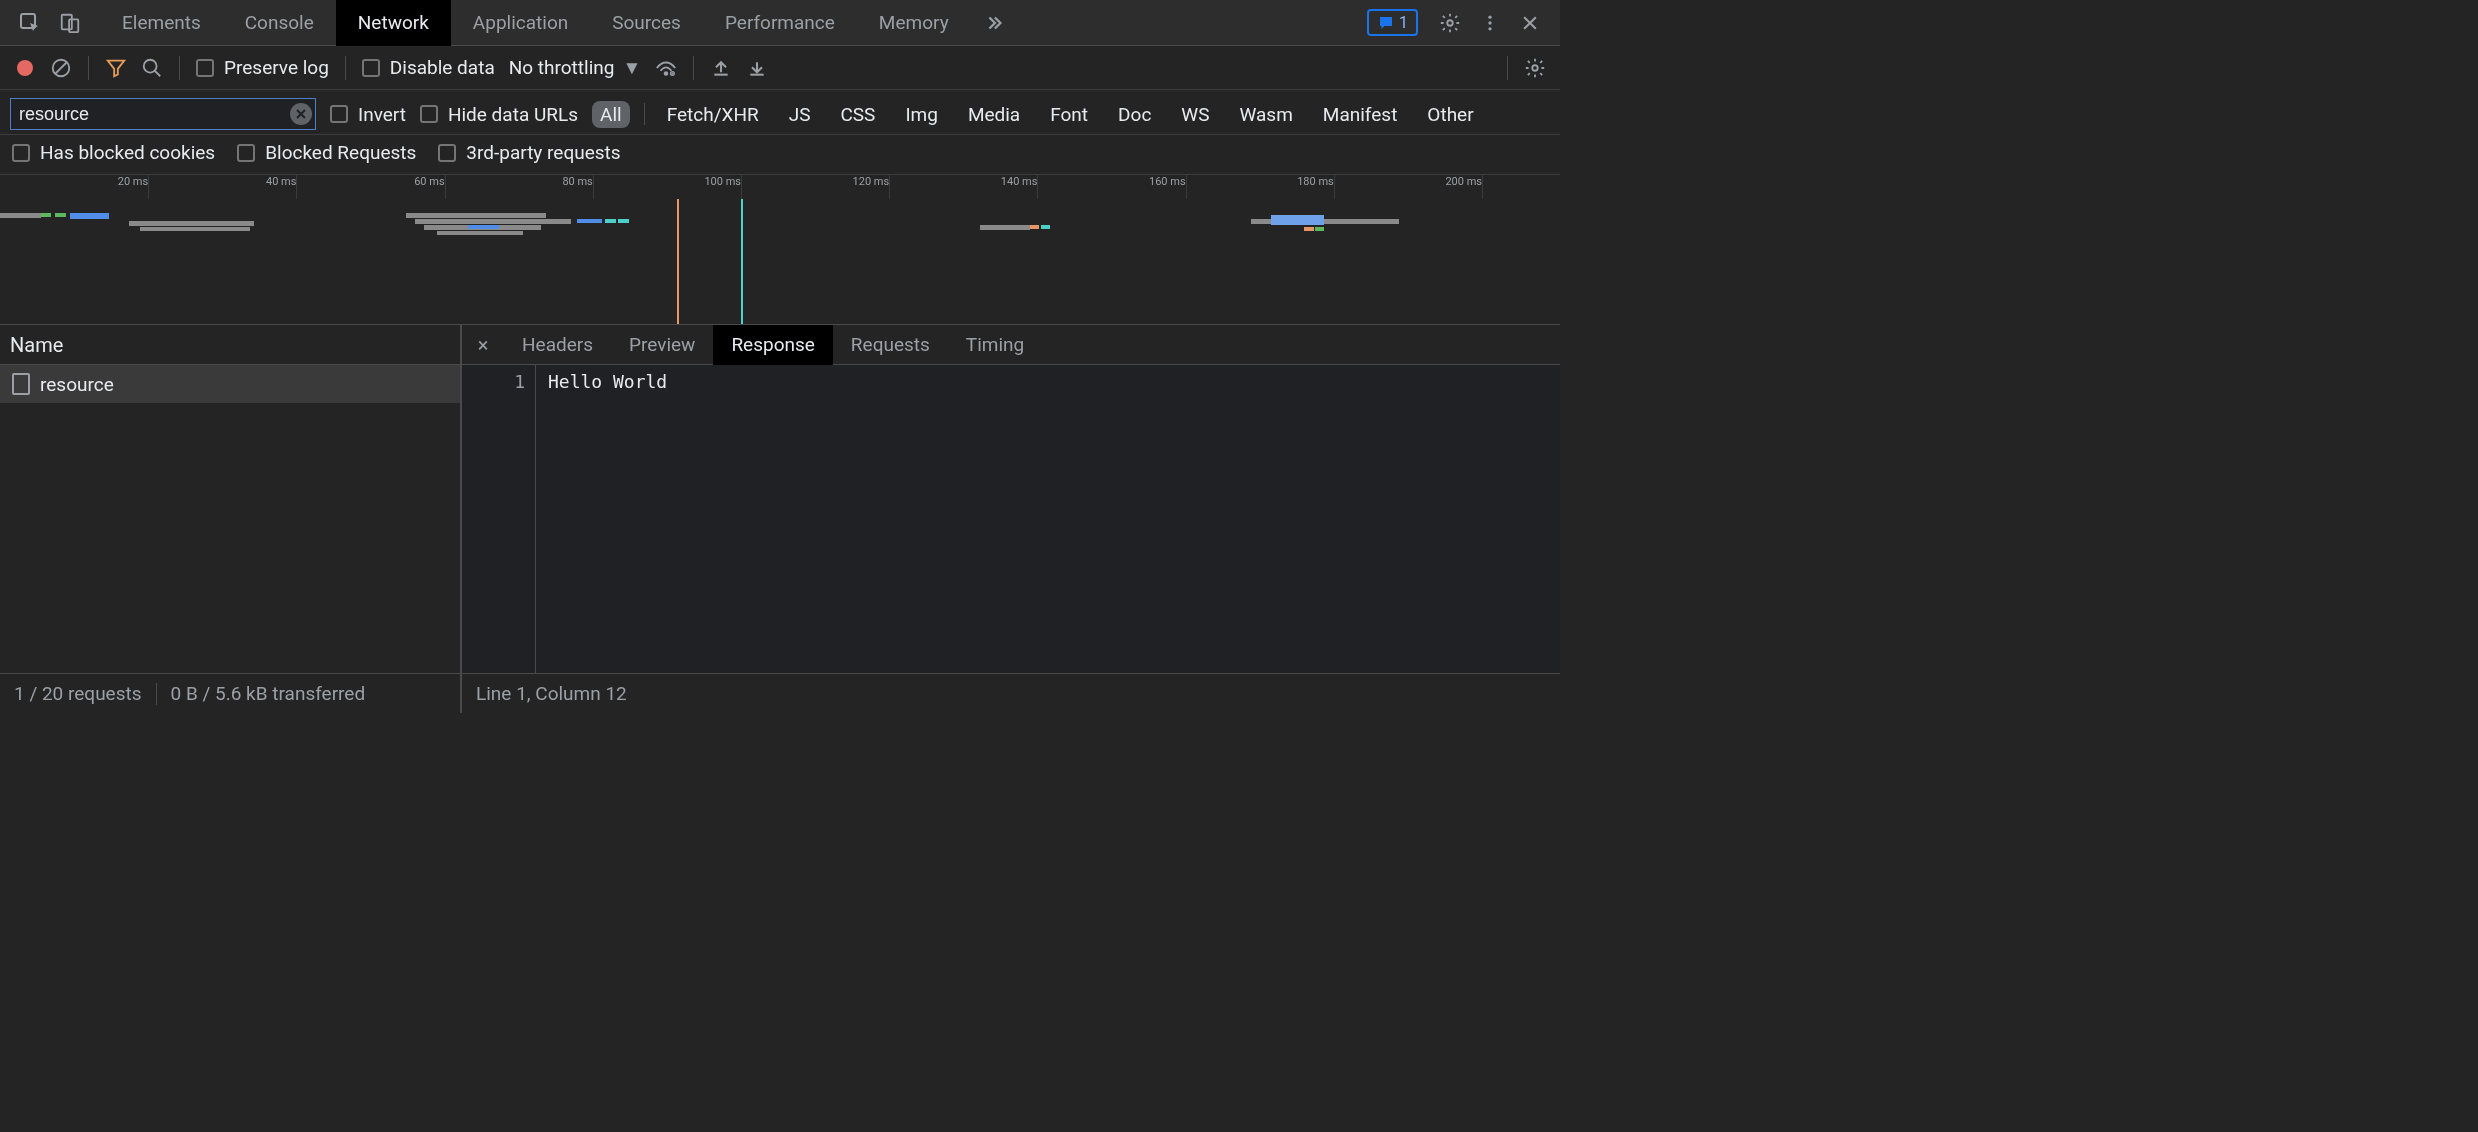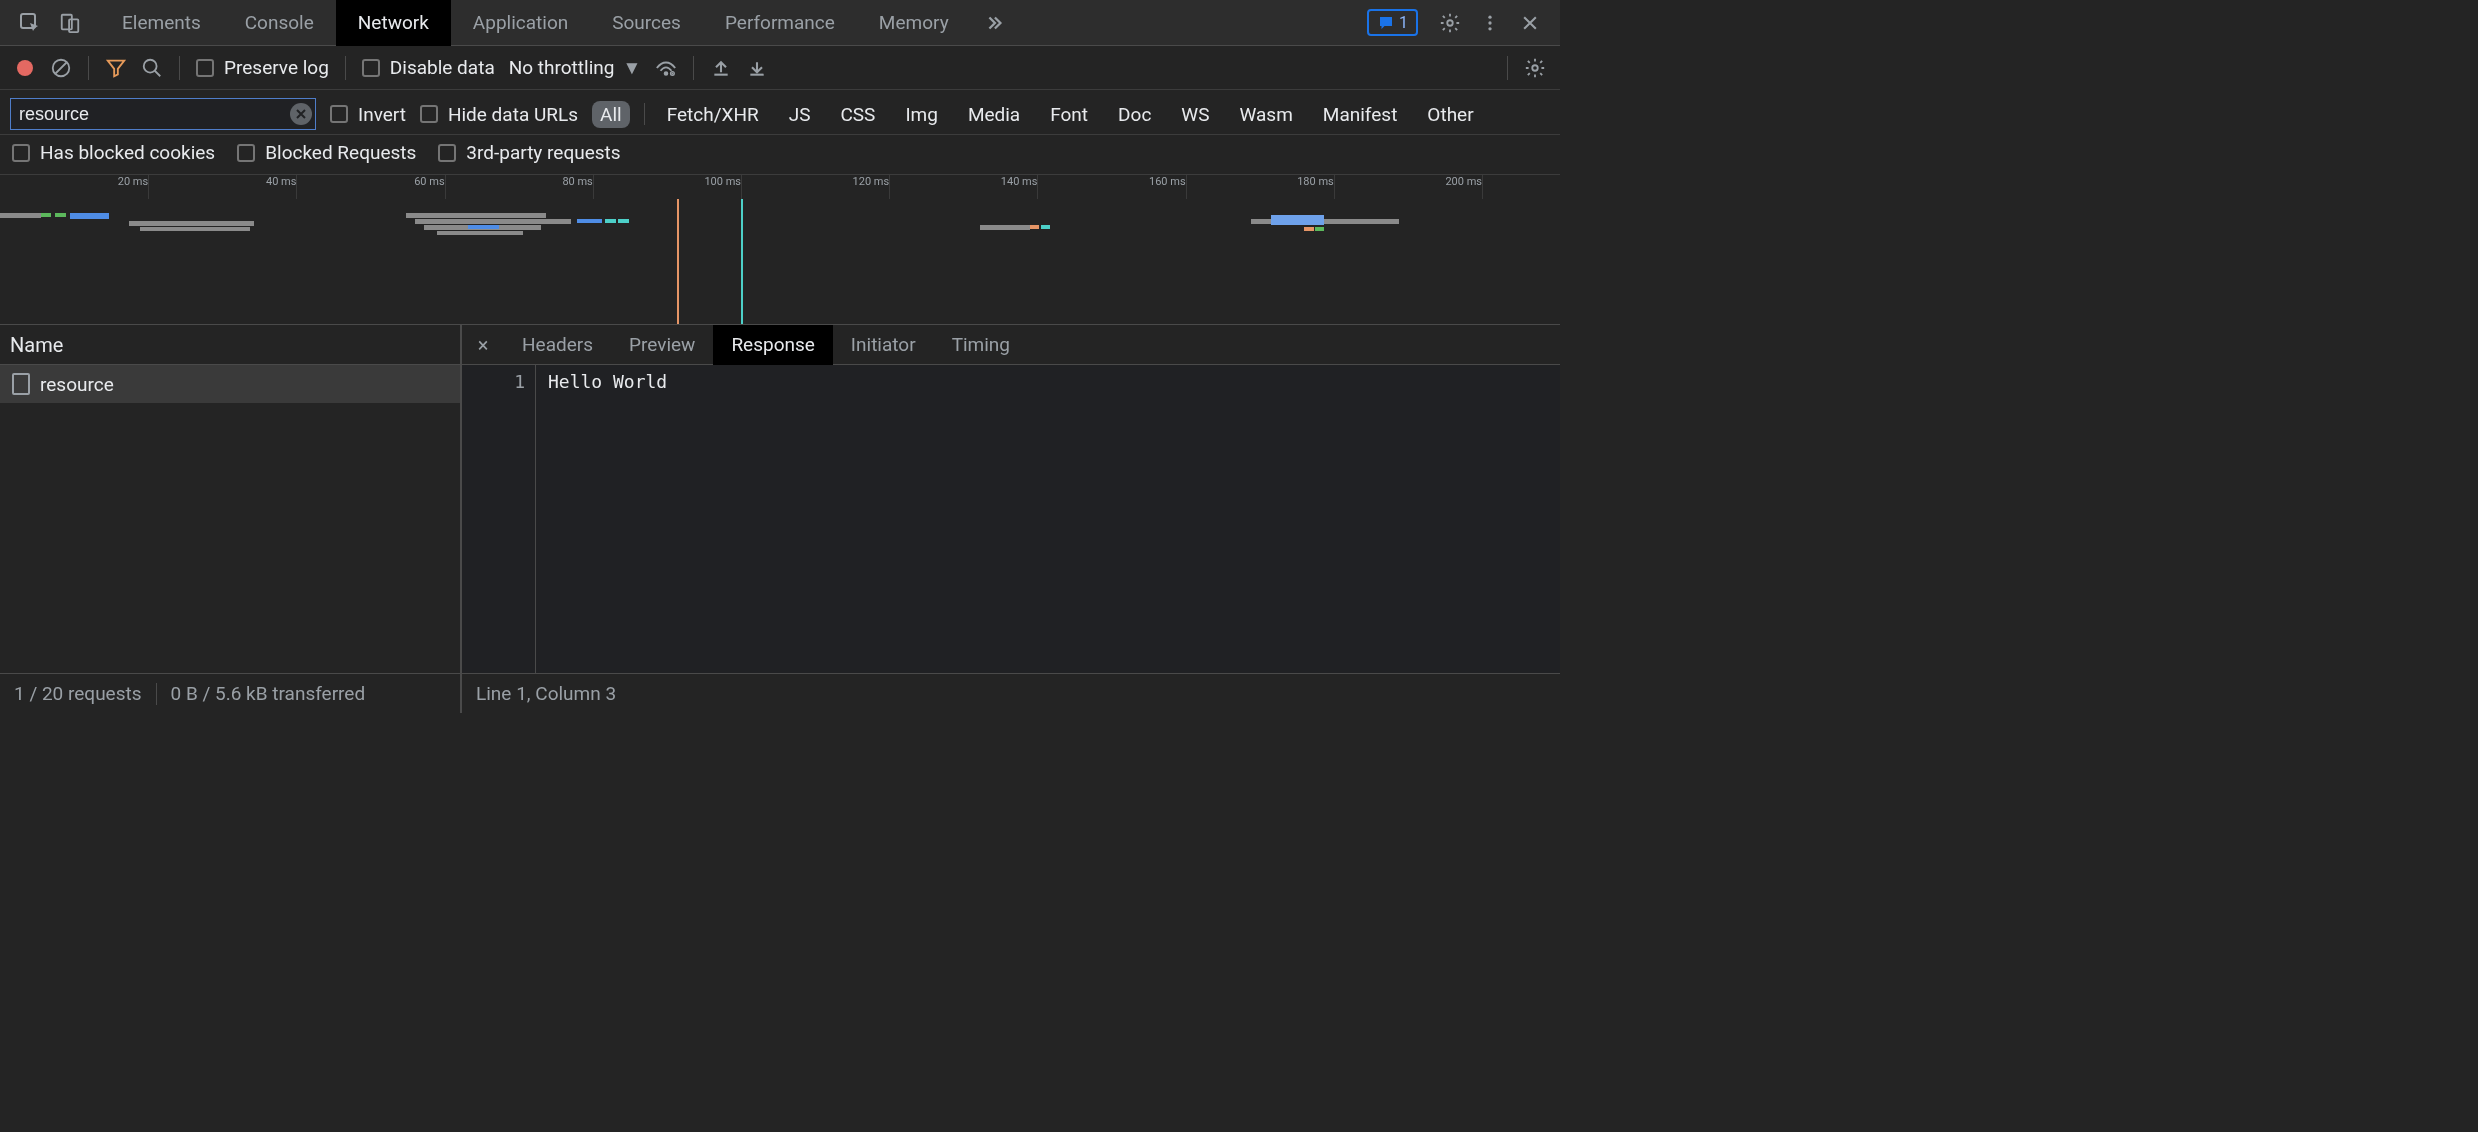--- a/index.html
+++ b/index.html
@@ -334,34 +334,34 @@
           <span>resource</span>
         </div>
       </div>
     </div>
     <div class="right">
       <div class="detail-tabs">
         <div class="close">×</div>
         <div class="detail-tab">Headers</div>
         <div class="detail-tab">Preview</div>
         <div class="detail-tab active">Response</div>
-        <div class="detail-tab">Initiator</div>
+        <div class="detail-tab">Requests</div>
         <div class="detail-tab">Timing</div>
       </div>
       <div class="response-body">
         <div class="gutter">1</div>
         <div class="code">Hello World</div>
       </div>
     </div>
   </div>
 
   <div class="status">
     <div class="left-stat">
       <span>1 / 20 requests</span>
       <span class="ssep"></span>
       <span>0 B / 5.6 kB transferred</span>
     </div>
     <div class="right-stat">
-      <span>Line 1, Column 3</span>
+      <span>Line 1, Column 12</span>
     </div>
   </div>
 
 </div>
 
 </body></html>

